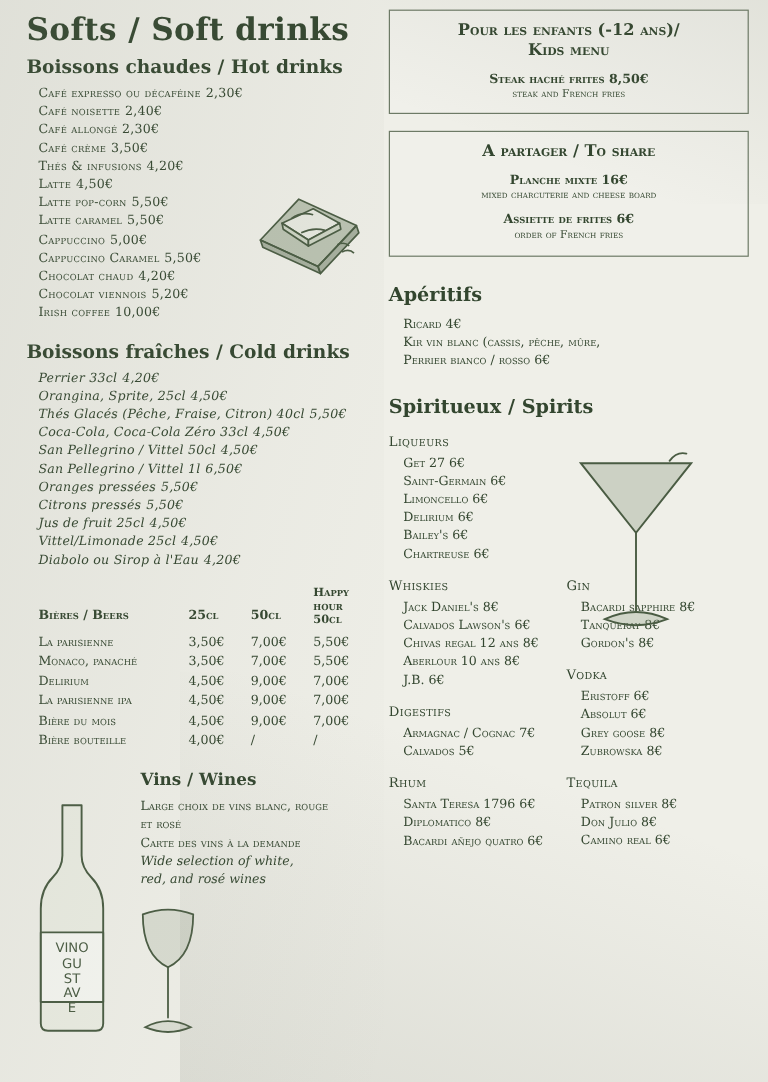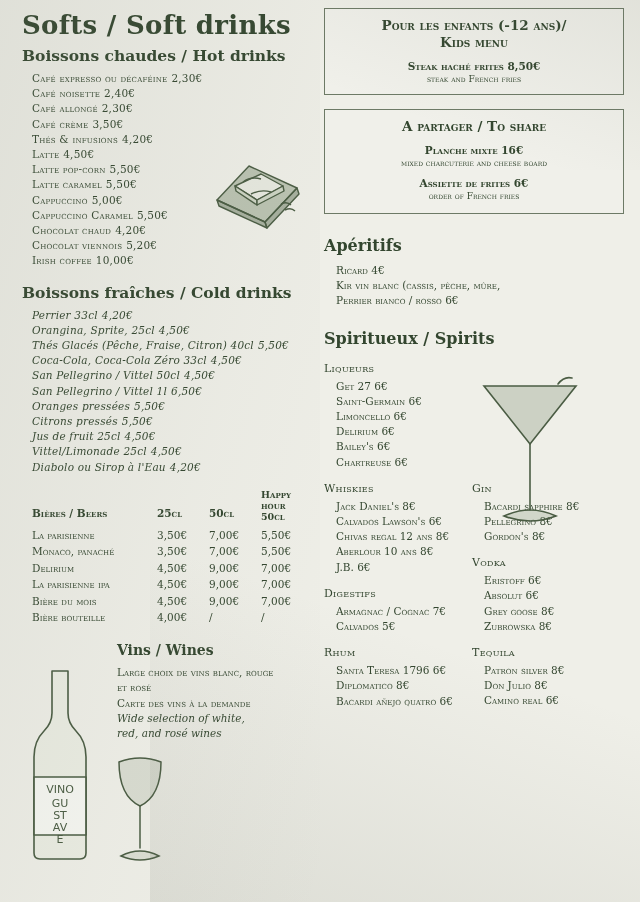--- a/index.html
+++ b/index.html
@@ -344,21 +344,21 @@
             <div class="ritem"><span>Santa Teresa 1796</span><span class="pr"> 6€</span></div>
             <div class="ritem"><span>Diplomatico</span><span class="pr"> 8€</span></div>
             <div class="ritem"><span>Bacardi añejo quatro</span><span class="pr"> 6€</span></div>
           </div>
         </div>
       <div class="c2" id="spirits-right">
           <div style="height: 120px;"></div>
           <div class="rsub first">Gin</div>
           <div class="ritems">
             <div class="ritem"><span>Bacardi sapphire</span><span class="pr"> 8€</span></div>
-            <div class="ritem"><span>Pellegrino</span><span class="pr"> 8€</span></div>
+            <div class="ritem"><span>Tanqueray</span><span class="pr"> 8€</span></div>
             <div class="ritem"><span>Gordon's</span><span class="pr"> 8€</span></div>
           </div>
           <div class="rsub">Vodka</div>
           <div class="ritems">
             <div class="ritem"><span>Eristoff</span><span class="pr"> 6€</span></div>
             <div class="ritem"><span>Absolut</span><span class="pr"> 6€</span></div>
             <div class="ritem"><span>Grey goose</span><span class="pr"> 8€</span></div>
             <div class="ritem"><span>Zubrowska</span><span class="pr"> 8€</span></div>
           </div>
           <div class="rsub">Tequila</div>

